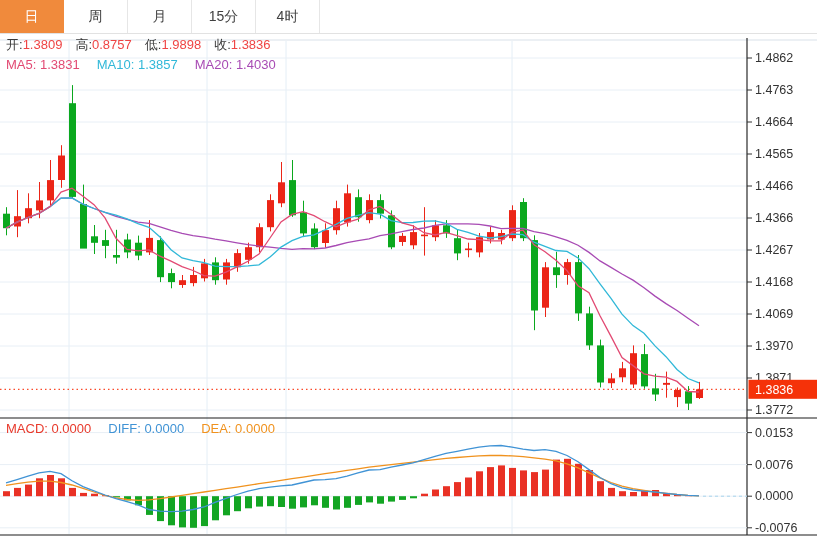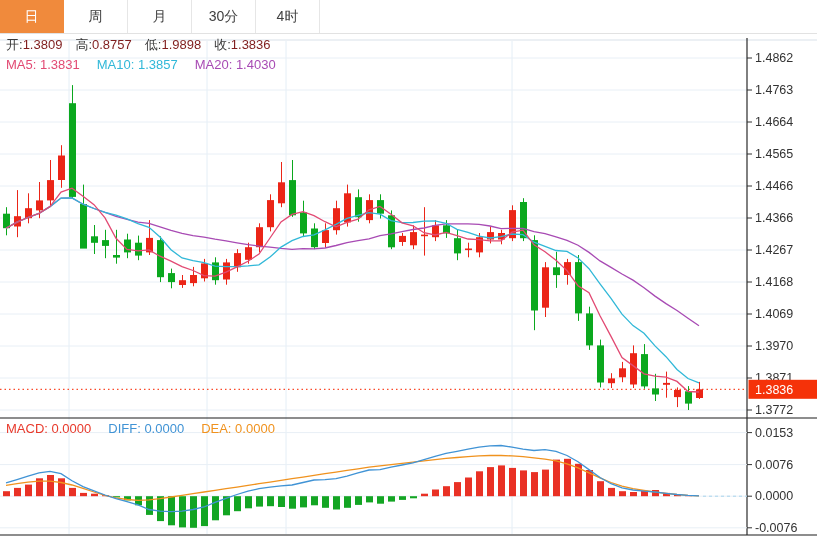--- a/index.html
+++ b/index.html
@@ -3,34 +3,34 @@
 <meta charset="utf-8">
 <style>
   html,body{margin:0;padding:0;background:#ffffff;font-family:"Liberation Sans",sans-serif;}
   .screen{position:relative;width:817px;height:542px;background:#fff;overflow:hidden;}
   .tabbar{position:absolute;top:0;left:0;width:817px;height:33px;border-bottom:1px solid #e2e2e2;background:#fff;display:flex;}
   .tab{width:64px;height:33px;line-height:33px;text-align:center;font-size:14px;color:#404040;background:#fff;border-right:1px solid #e6e6e6;box-sizing:border-box;cursor:pointer;}
   .tab.active{background:#f08a3c;color:#ffffff;border-right:1px solid #f08a3c;}
   .legend{position:absolute;left:6px;white-space:nowrap;font-size:13px;z-index:5;}
   .legend .grp{margin-right:13px;}
   .legend .lbl{color:#3a3a3a;}
-  .legend .val{color:#7f1d1d;}
+  .legend .val{color:#ef4444;}
   .legend .item{margin-right:17px;}
   svg{position:absolute;left:0;top:33px;display:block;}
   text{font-family:"Liberation Sans",sans-serif;}
 </style>
 </head>
 <body>
 
 <div class="screen">
   <div class="tabbar">
       <div class="tab active">日</div>
       <div class="tab">周</div>
       <div class="tab">月</div>
-      <div class="tab">30分</div>
+      <div class="tab">15分</div>
       <div class="tab">4时</div>
     </div>
   <svg id="chart" width="817" height="509">
       <line x1="69" y1="8" x2="69" y2="501" stroke="#e4eef6" stroke-width="1"></line>
       <line x1="207" y1="8" x2="207" y2="501" stroke="#e4eef6" stroke-width="1"></line>
       <line x1="286" y1="8" x2="286" y2="501" stroke="#e4eef6" stroke-width="1"></line>
       <line x1="512" y1="8" x2="512" y2="501" stroke="#e4eef6" stroke-width="1"></line>
       <line x1="0" y1="25" x2="747" y2="25" stroke="#e8eff6" stroke-width="1"></line>
       <line x1="747" y1="25" x2="752" y2="25" stroke="#333333" stroke-width="1"></line>
       <text x="755" y="29" font-size="12.5" fill="#333333">1.4862</text>

